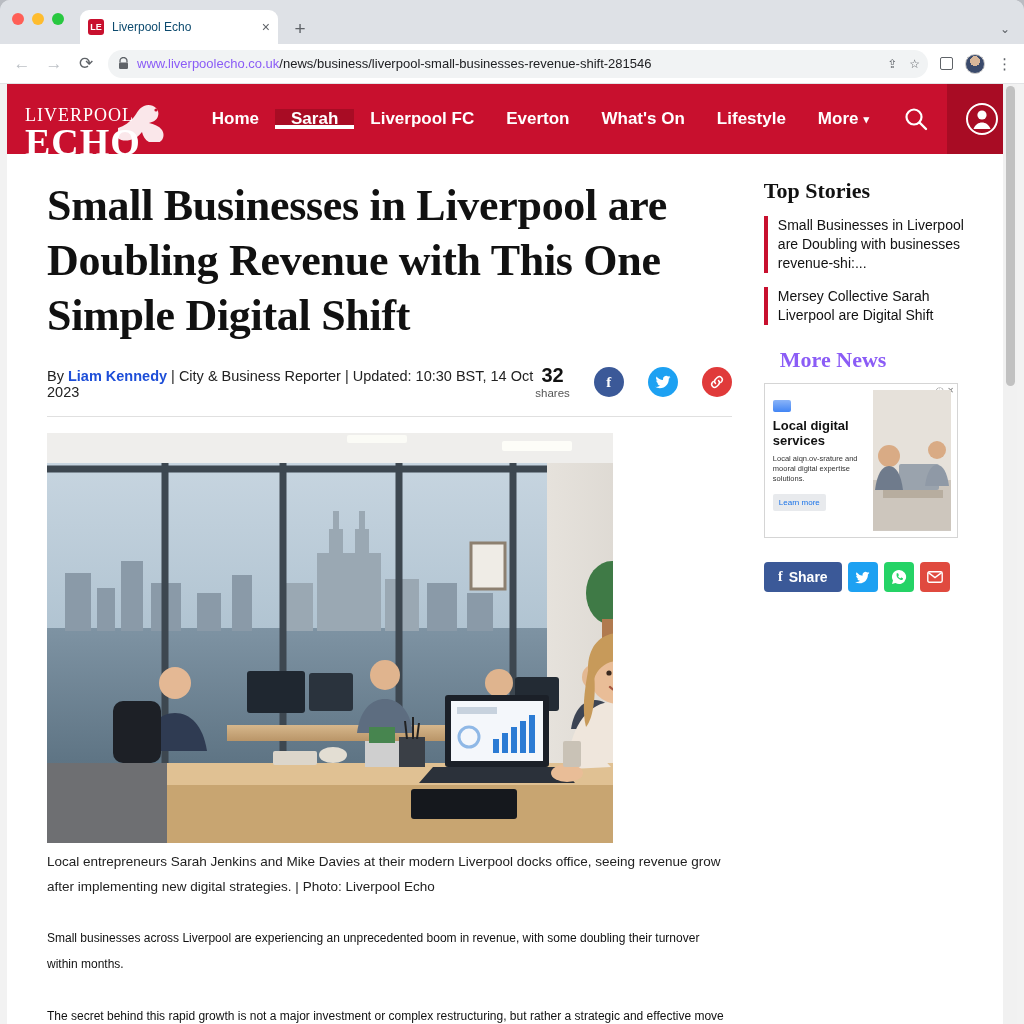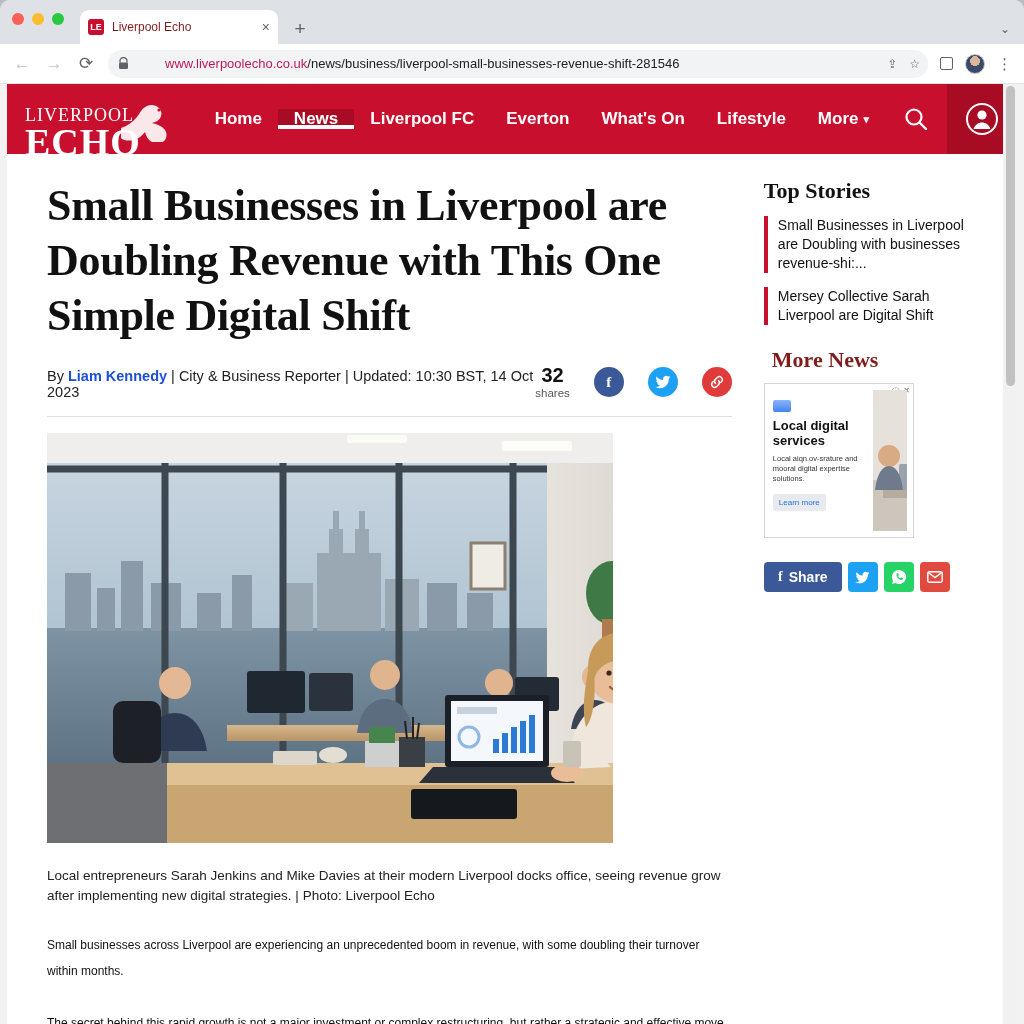--- a/index.html
+++ b/index.html
@@ -39,21 +39,21 @@
     display: flex; align-items: center; gap: 8px;
     padding: 0 8px; position: relative; justify-content: flex-end;
   }
   .tab .favicon {
     width: 16px; height: 16px; border-radius: 3px;
     background: #c8102e; color: #fff; font-size: 9px;
     font-weight: bold; display: flex; align-items: center;
     justify-content: center; flex: none;
   }
   .tab .tab-title {
-    font-size: 12px; color: #7f1d1d; white-space: nowrap;
+    font-size: 12px; color: #0c4a6e; white-space: nowrap;
     overflow: hidden; text-overflow: ellipsis; flex: 1;
   }
   .tab .tab-close { font-size: 14px; color: #5f6368; line-height: 1; }
   .newtab {
     margin-left: 10px; margin-bottom: 6px;
     font-size: 19px; color: #5f6368; line-height: 1;
     width: 24px; text-align: center;
   }
   .tabstrip .chev-right {
     position: absolute; right: 14px; bottom: 8px;
@@ -70,21 +70,21 @@
   .nav-btn.disabled { color: #bdc1c6; }
   .omnibox {
     flex: 1; height: 28px; background: #f1f3f4;
     border-radius: 14px; display: flex; align-items: center;
     padding: 0 10px; gap: 8px; position: relative;
   }
   .omnibox .lock { font-size: 11px; color: #5f6368; }
   .omnibox .url {
     font-size: 13px; color: #202124; white-space: nowrap; overflow: hidden;
   }
-  .omnibox .url .host { color: #be185d; margin-left: 28px; }
+  .omnibox .url .host { color: #8b5cf6; }
   .omni-right {
     position: absolute; right: 8px; display: flex; gap: 12px; align-items: center;
   }
   .omni-right span { font-size: 12px; color: #5f6368; }
   .tb-icons { display: flex; align-items: center; gap: 12px; }
   .tb-icons .sq {
     width: 13px; height: 13px; border: 1.6px solid #5f6368; border-radius: 2px;
   }
   .avatar-btn {
     width: 20px; height: 20px; border-radius: 50%;
@@ -176,44 +176,44 @@
   .s-tw { background: #1da1f2; }
   .s-link { background: #e03a3a; }
 
   
   figure { margin-top: 16px; }
   .photo {
     width: 566px; height: 410px; position: relative; overflow: hidden;
     background: linear-gradient(#9fb4c4, #7d98ad);
   }
   .caption {
-    font-size: 13.5px; line-height: 20px; color: #222; padding-top: 6px; margin-top: 17px;
+    font-size: 13.5px; line-height: 25px; color: #222; padding-top: 6px;
   }
   .body-p {
     font-size: 12px; line-height: 26px; color: #111; margin-top: 26px;
   }
 
   
   .side-col { width: 216px; padding-top: 24px; }
   .side-h {
     font-family: "Liberation Serif", serif; font-size: 22px; font-weight: bold;
     color: #111; margin-bottom: 12px;
   }
   .top-story {
     border-left: 4px solid #c8102e; padding-left: 10px; margin-bottom: 14px;
   }
   .top-story a {
     font-size: 14px; line-height: 19px; color: #111; text-decoration: none; font-weight: 500;
   }
   .side-h2 {
     font-family: "Liberation Serif", serif; font-size: 22px; font-weight: bold;
-    color: #7f1d1d; margin: 22px 8px 10px;
+    color: #8b5cf6; margin: 22px 16px 10px;
   }
   .ad {
-    width: 150px; height: 155px; border: 1px solid #d5d5d5; position: relative;
+    width: 194px; height: 155px; border: 1px solid #d5d5d5; position: relative;
     background: #fff; display: flex;
   }
   .ad-x { position: absolute; right: 3px; top: 2px; font-size: 8px; color: #777; }
   .ad-i { position: absolute; right: 13px; top: 2px; font-size: 8px; color: #777; }
   .ad-left { width: 108px; padding: 16px 6px 6px 8px; }
   .ad-logo {
     width: 18px; height: 12px; background: linear-gradient(#8ab4f8,#4285f4);
     border-radius: 2px; margin-bottom: 6px; position: relative;
   }
   .ad-title { font-size: 13px; font-weight: bold; color: #111; line-height: 15px; }
@@ -308,21 +308,21 @@
           <svg class="liverbird" viewBox="0 0 66 44">
             <path d="M6 30c6-2 12-6 16-11 3-4 5-9 10-11 4-2 9-1 12 2 2 2 3 5 2 8-1 4-5 6-9 7 5 1 10 3 13 7 2 3 2 7 0 10-3 4-9 4-13 2-4-2-6-6-7-10-3 4-7 7-12 8-4 1-9 1-12-2z" fill="#fff" opacity=".95"></path>
             <circle cx="44" cy="12" r="1.6" fill="#c8102e"></circle>
           </svg>
         </div>
         <div class="nav">
           <a href="#">
               <span>Home</span>
             </a>
           <a href="#" class="active">
-              <span>News</span>
+              <span>Sarah</span>
             </a>
           <a href="#">
               <span>Liverpool FC</span>
             </a>
           <a href="#">
               <span>Everton</span>
             </a>
           <a href="#">
               <span>What's On</span>
             </a>

